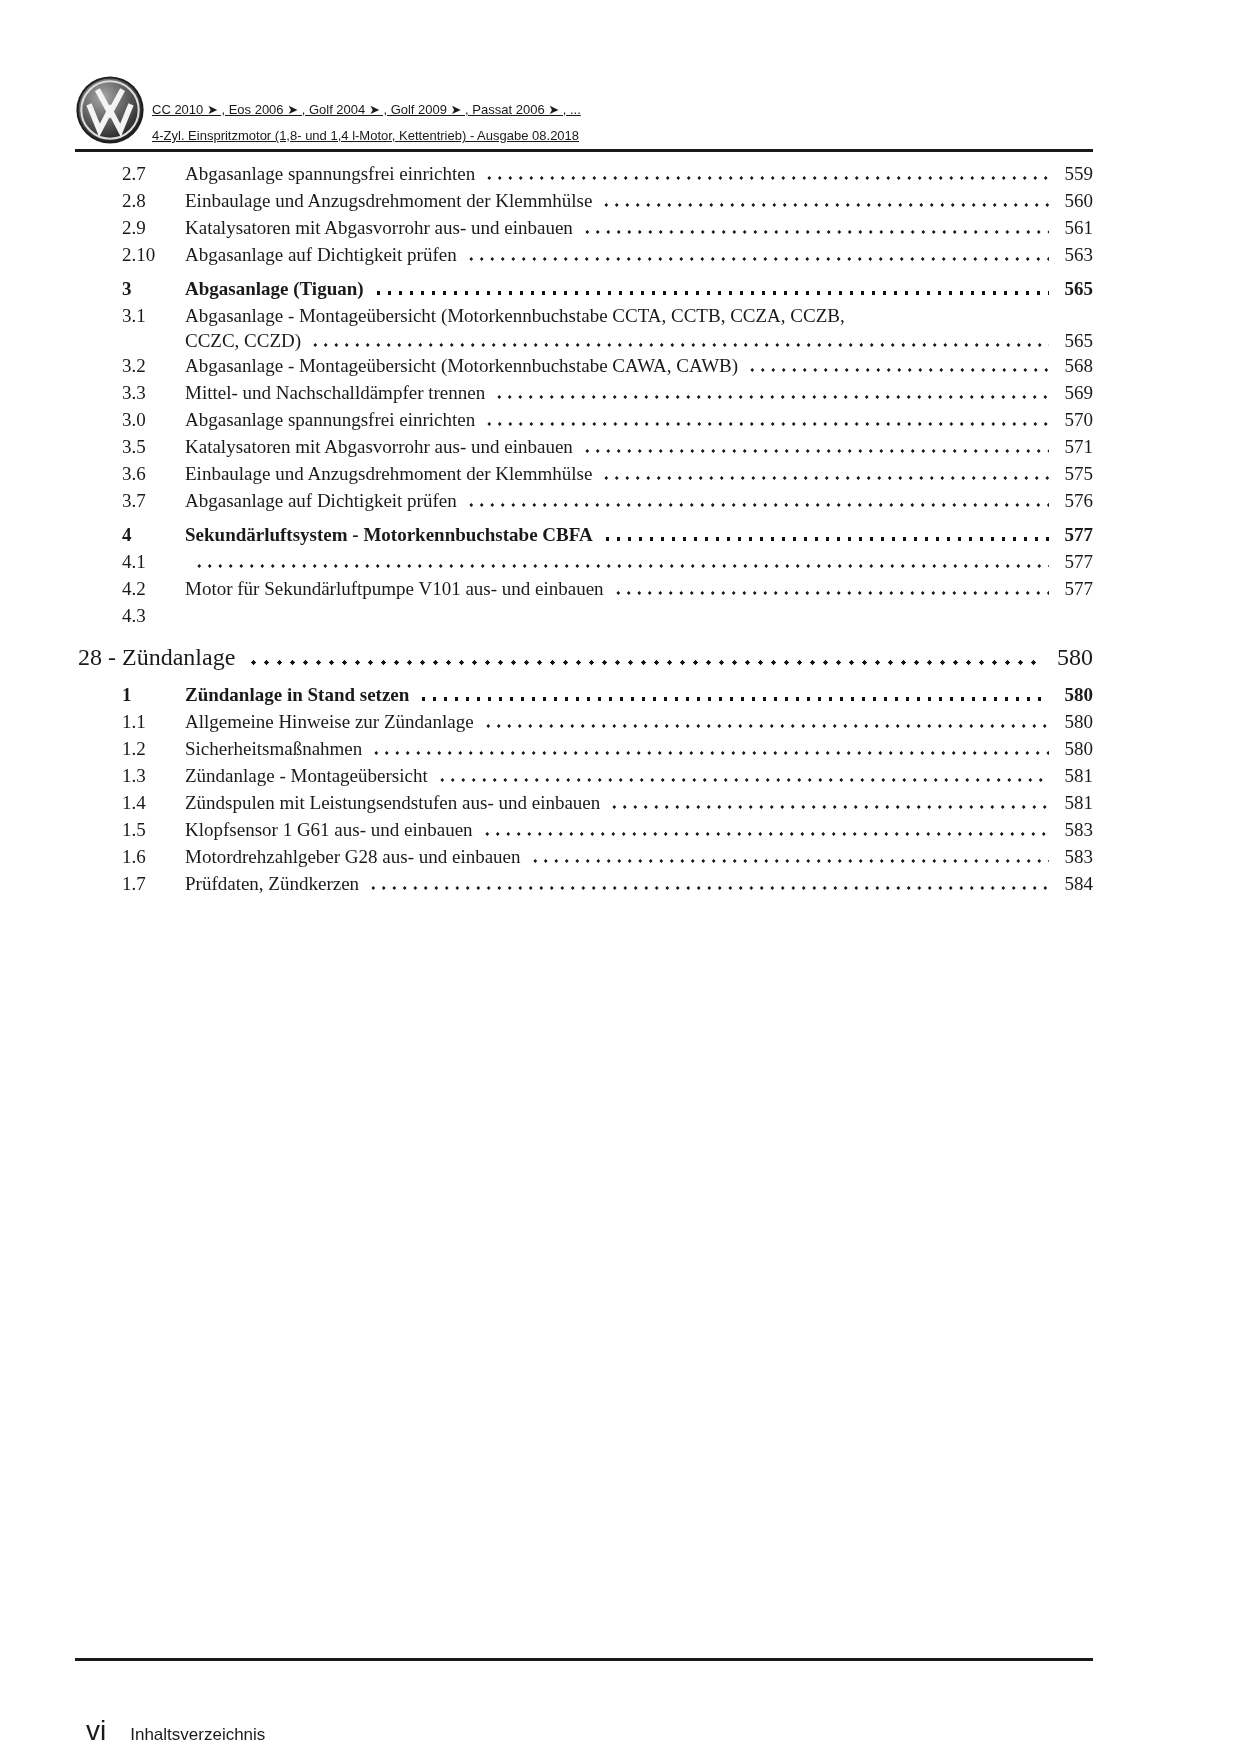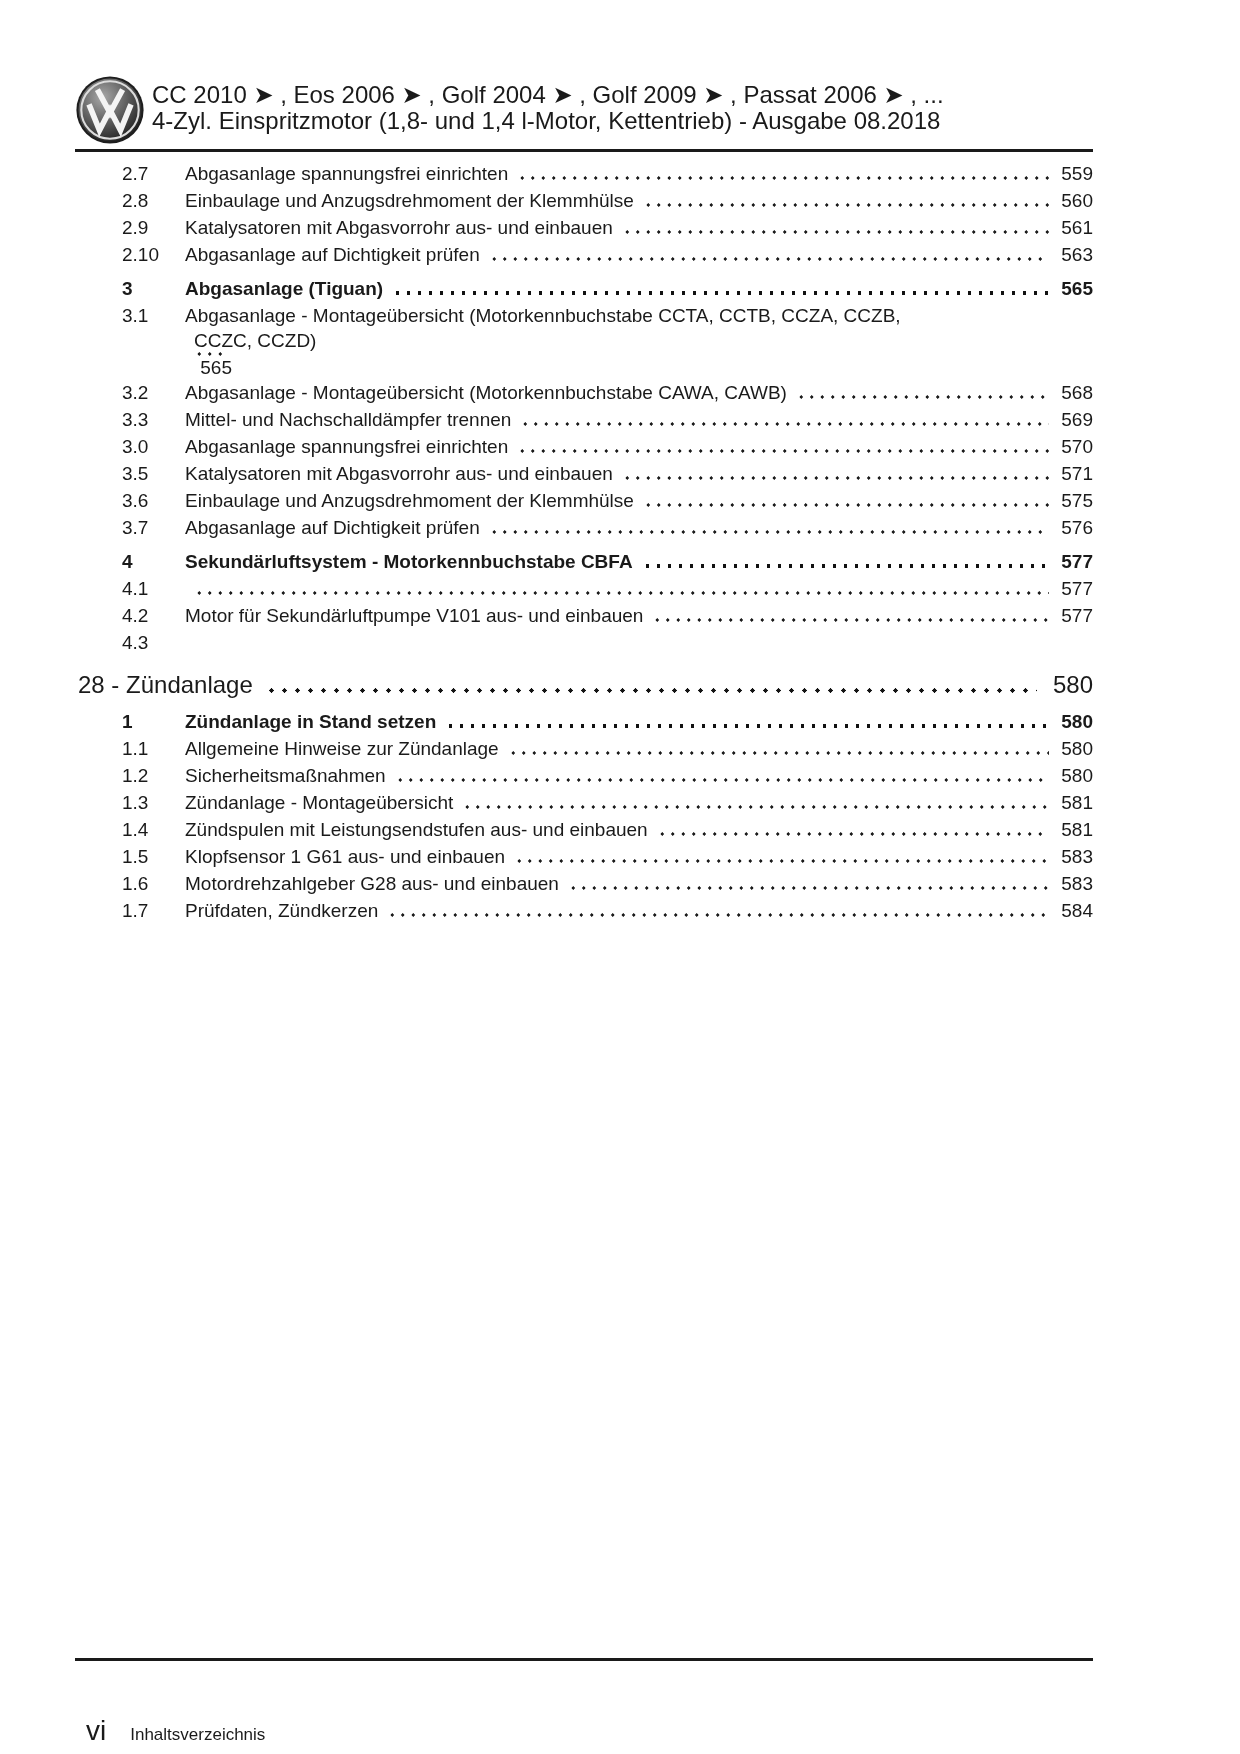--- a/index.html
+++ b/index.html
@@ -9,32 +9,32 @@
     font-family:"Liberation Sans","DejaVu Sans",sans-serif;
     overflow:hidden;
   }
 
   
   .page-header { position:absolute; left:75px; top:75px; width:1018px; }
   .logo {
     position:absolute; left:0; top:0; width:70px; height:70px;
   }
   .header-text {
-    position:absolute; left:77px; top:7px; width:940px;
-    font-size:24px; line-height:26px; white-space:nowrap;
+    position:absolute; left:77px; top:22px; width:940px;
+    font-size:13px; line-height:26px; white-space:nowrap;text-decoration:underline;
   }
   .header-rule {
     position:absolute; left:0; top:74px; width:1018px; height:3px;
     background:#1a1a1a;
   }
 
   
   #toc-list { position:absolute; left:78px; top:160px; width:1015px; }
 
-  .row { display:flex; align-items:baseline; font-size:19px; line-height:27px; }
+  .row { display:flex; align-items:baseline; font-size:19px; line-height:27px;font-family:Liberation Serif, serif; }
   .row.entry { padding-left:44px; }
   .row.bold { font-weight:bold; margin-top:7px; }
 
   .num { width:63px; flex:0 0 63px; }
   .body { flex:1 1 auto; min-width:0; }
   .l1, .l2 { display:flex; align-items:baseline; }
 
   .title { white-space:nowrap; }
 
   .leader {
@@ -46,21 +46,21 @@
     background-position:left bottom;
   }
   .row.bold .leader {
     background-image:radial-gradient(circle, #111 1.9px, transparent 2.05px);
     background-size:11px 4px;
   }
   .page { min-width:38px; text-align:right; white-space:nowrap; }
 
   
   .row .l2 { display:none; }
-  .row.two-line .l2 { display:flex; line-height:23px;flex-direction:column; }
+  .row.two-line .l2 { display:flex; line-height:23px; }
 
   
   .row.chapter {
     font-size:24px; line-height:33px;
     margin-top:12px; margin-bottom:4px;
   }
   .row.chapter .leader {
     height:5px;
     margin:0 8px 0 12px;
     background-image:radial-gradient(circle, #141414 2.1px, transparent 2.25px);

